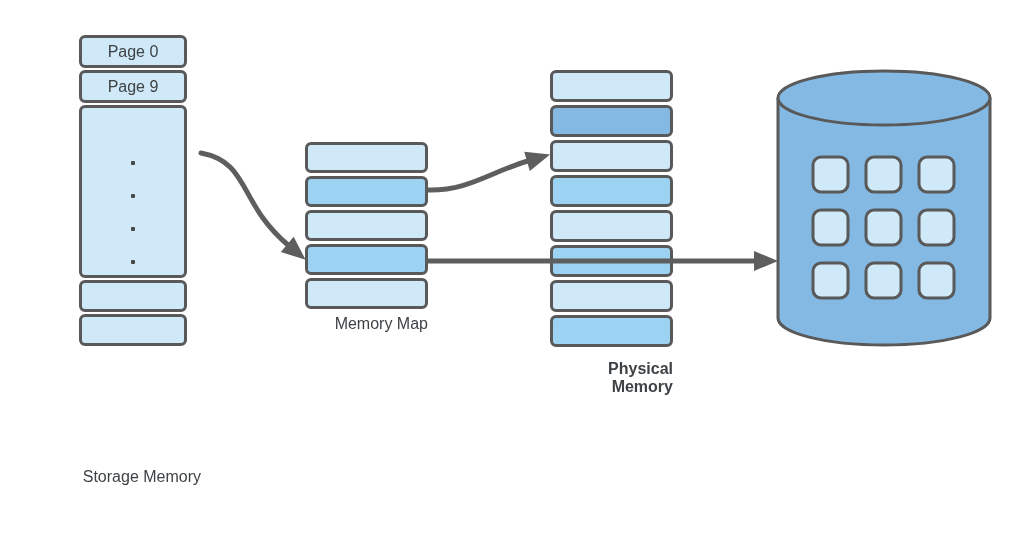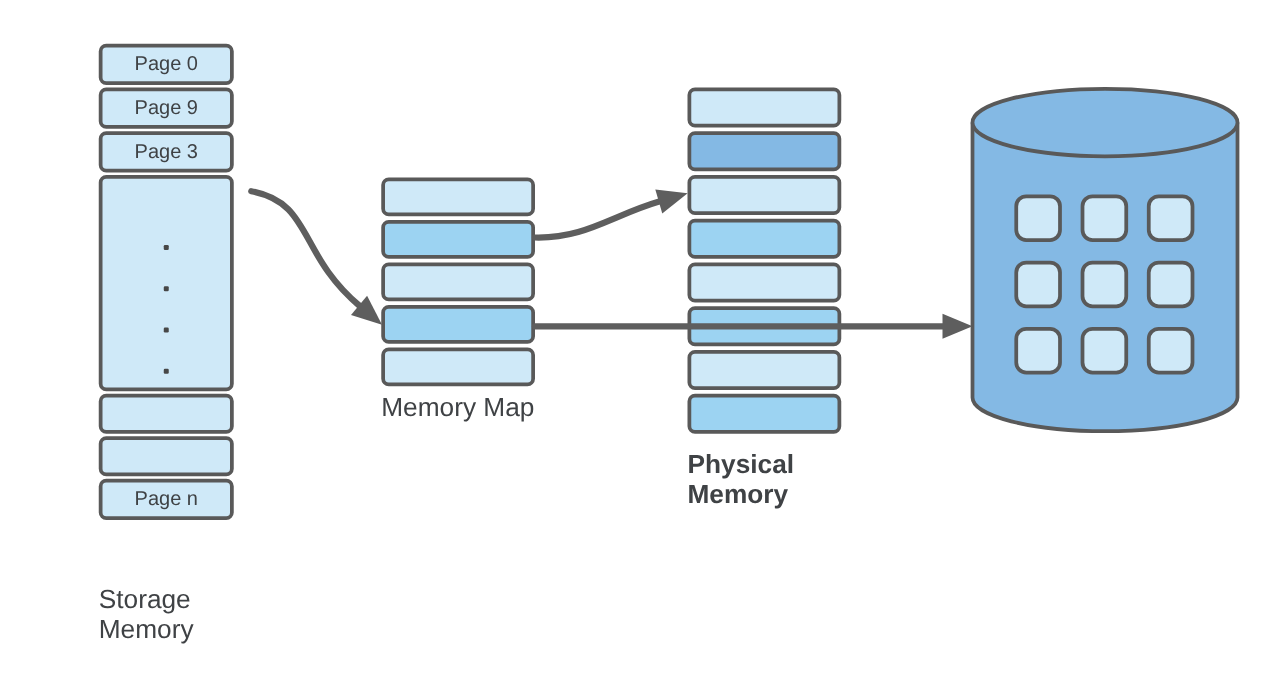--- a/index.html
+++ b/index.html
@@ -49,22 +49,22 @@
     justify-content:flex-start;
     padding-top:53px;
     gap:29px;
   }
   .dot{
     width:4px;height:4px;flex:none;
     background:#474747;border-radius:1px;
   }
   .col-label{
     position:absolute;
-    text-align:left;
-    font-size:21px;
+    text-align:right;
+    font-size:16px;
     color:var(--text-dark);
   }
   .vm-label{left:79px;width:122px;top:468px;}
   .mm-label{left:305px;width:123px;top:315px;}
   .pm-label{left:550px;width:123px;top:360px;font-weight:bold;}
   .disk-label{left:778px;width:212px;top:360px;}
   .overlay{
     position:absolute;left:0;top:0;
     width:1024px;height:545px;
     pointer-events:none;
@@ -89,30 +89,28 @@
   }
 </style>
 </head>
 <body>
 
 <div class="canvas">
 
   <div class="col vm-col">
     <div class="cell h33 page-cell">Page 0</div>
     <div class="cell h33 page-cell">Page 9</div>
-    <div class="cell h33 page-cell">Page 3</div>
     <div class="cell tall-cell">
       <span class="dot"></span>
       <span class="dot"></span>
       <span class="dot"></span>
       <span class="dot"></span>
     </div>
     <div class="cell h32"></div>
     <div class="cell h32"></div>
-    <div class="cell h33 page-cell">Page n</div>
   </div>
   <div class="col-label vm-label">Storage Memory</div>
 
   <div class="col mm-col">
     <div class="cell h31"></div>
     <div class="cell h31 medium"></div>
     <div class="cell h31"></div>
     <div class="cell h31 medium"></div>
     <div class="cell h31"></div>
   </div>

